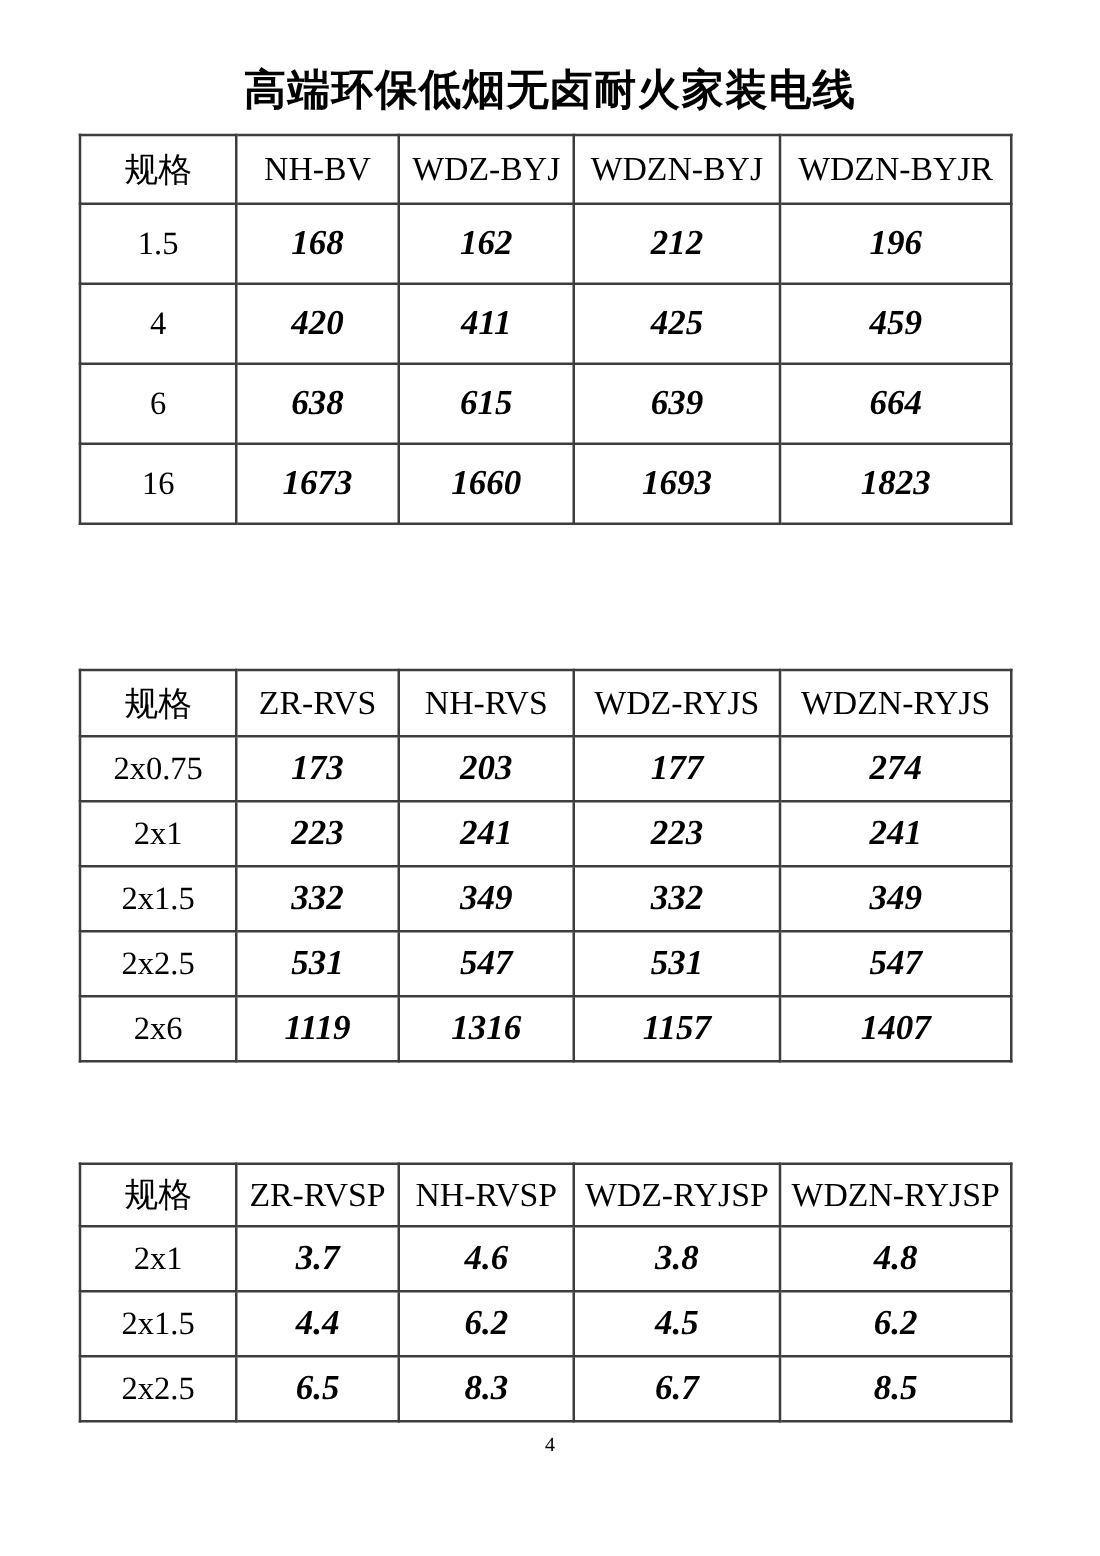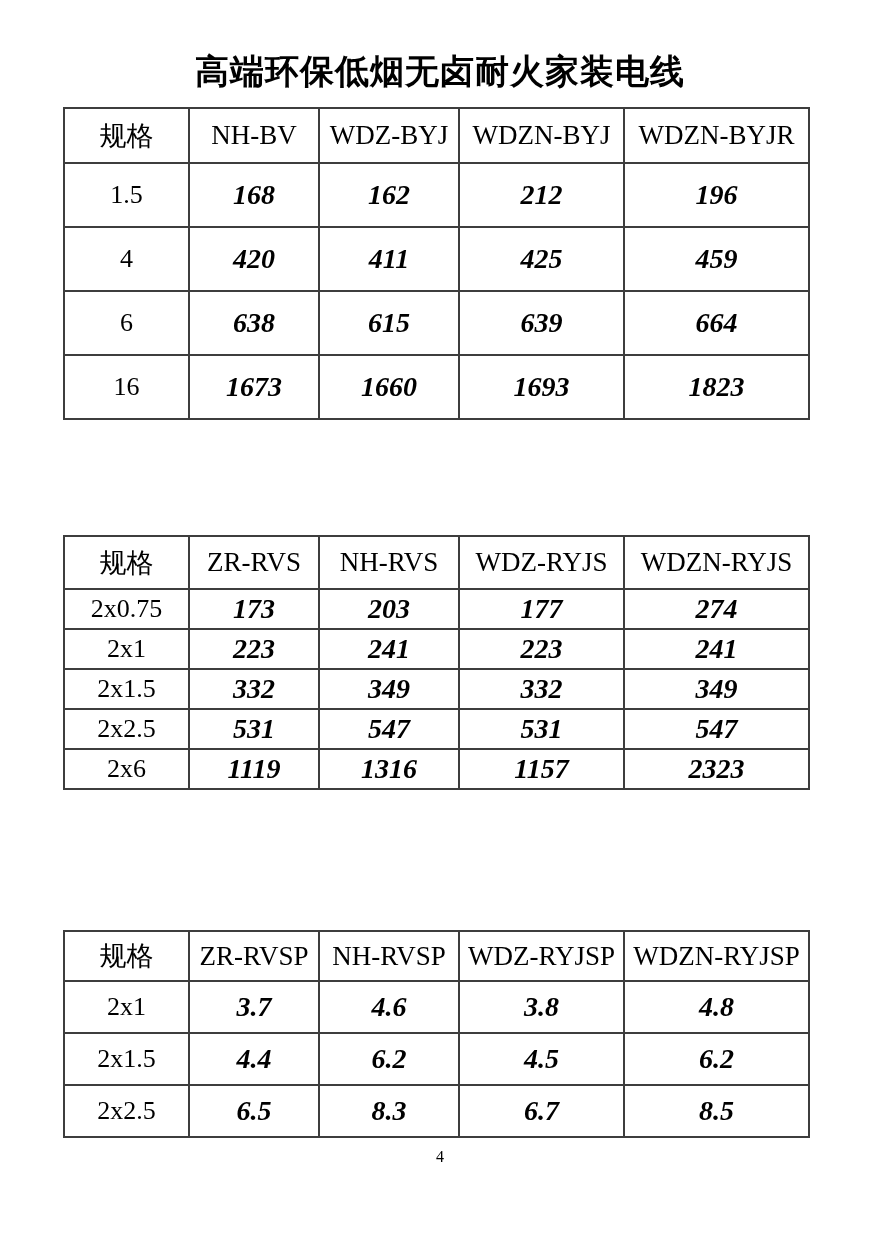--- a/index.html
+++ b/index.html
@@ -57,21 +57,21 @@
     font-size: 26px;
   }
   .doc-table td.val {
     font-weight: bold;
     font-size: 28px;
     font-style: italic;
   }
   .t1 thead tr { height: 55px; }
   .t1 tbody tr { height: 64px; }
   .t2 thead tr { height: 53px; }
-  .t2 tbody tr { height: 40px; }
+  .t2 tbody tr { height: 52px; }
   .t3 thead tr { height: 50px; }
   .t3 tbody tr { height: 52px; }
   .page-number {
     position: absolute;
     top: 1148px;
     left: 0;
     width: 880px;
     text-align: center;
     font-size: 16px;
     color: #000000;
@@ -175,21 +175,21 @@
       <td class="val">531</td>
       <td class="val">547</td>
       <td class="val">531</td>
       <td class="val">547</td>
     </tr>
     <tr>
       <td class="spec">2x6</td>
       <td class="val">1119</td>
       <td class="val">1316</td>
       <td class="val">1157</td>
-      <td class="val">2323</td>
+      <td class="val">1407</td>
     </tr>
   </tbody>
 </table>
 
 <table class="doc-table t3">
   <colgroup>
       <col class="c1">
       <col class="c2">
       <col class="c3">
       <col class="c4">

